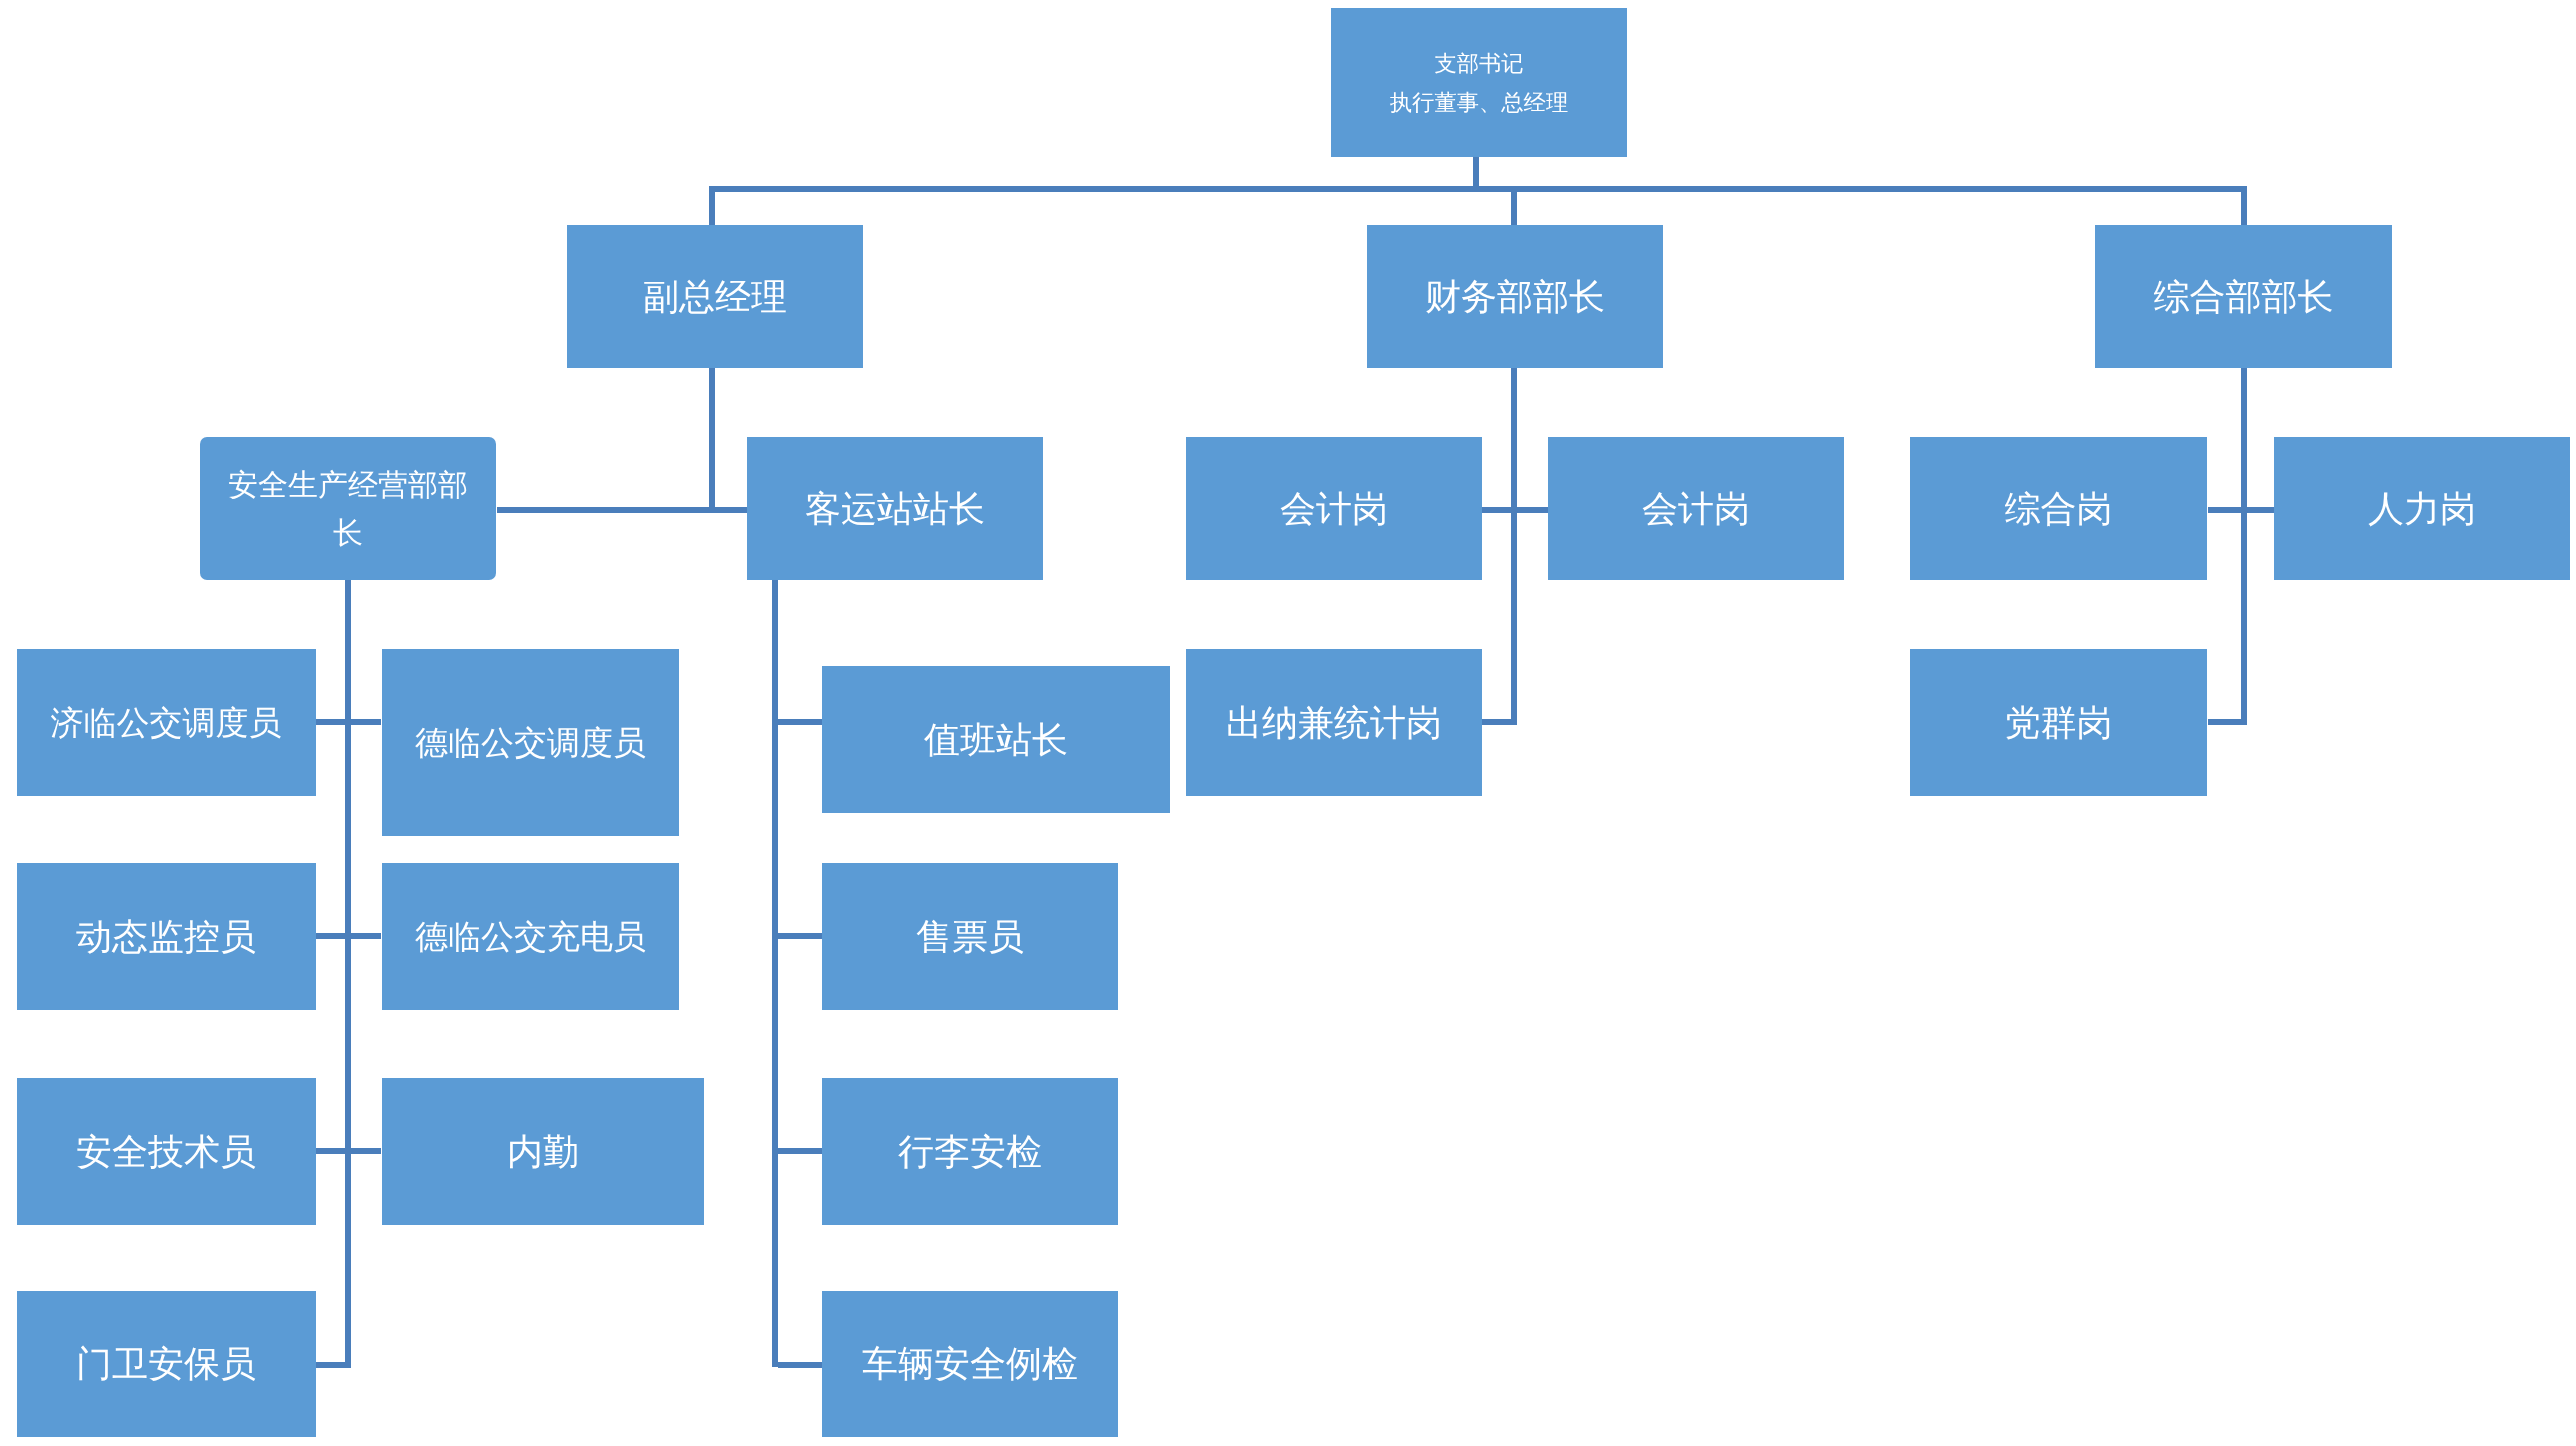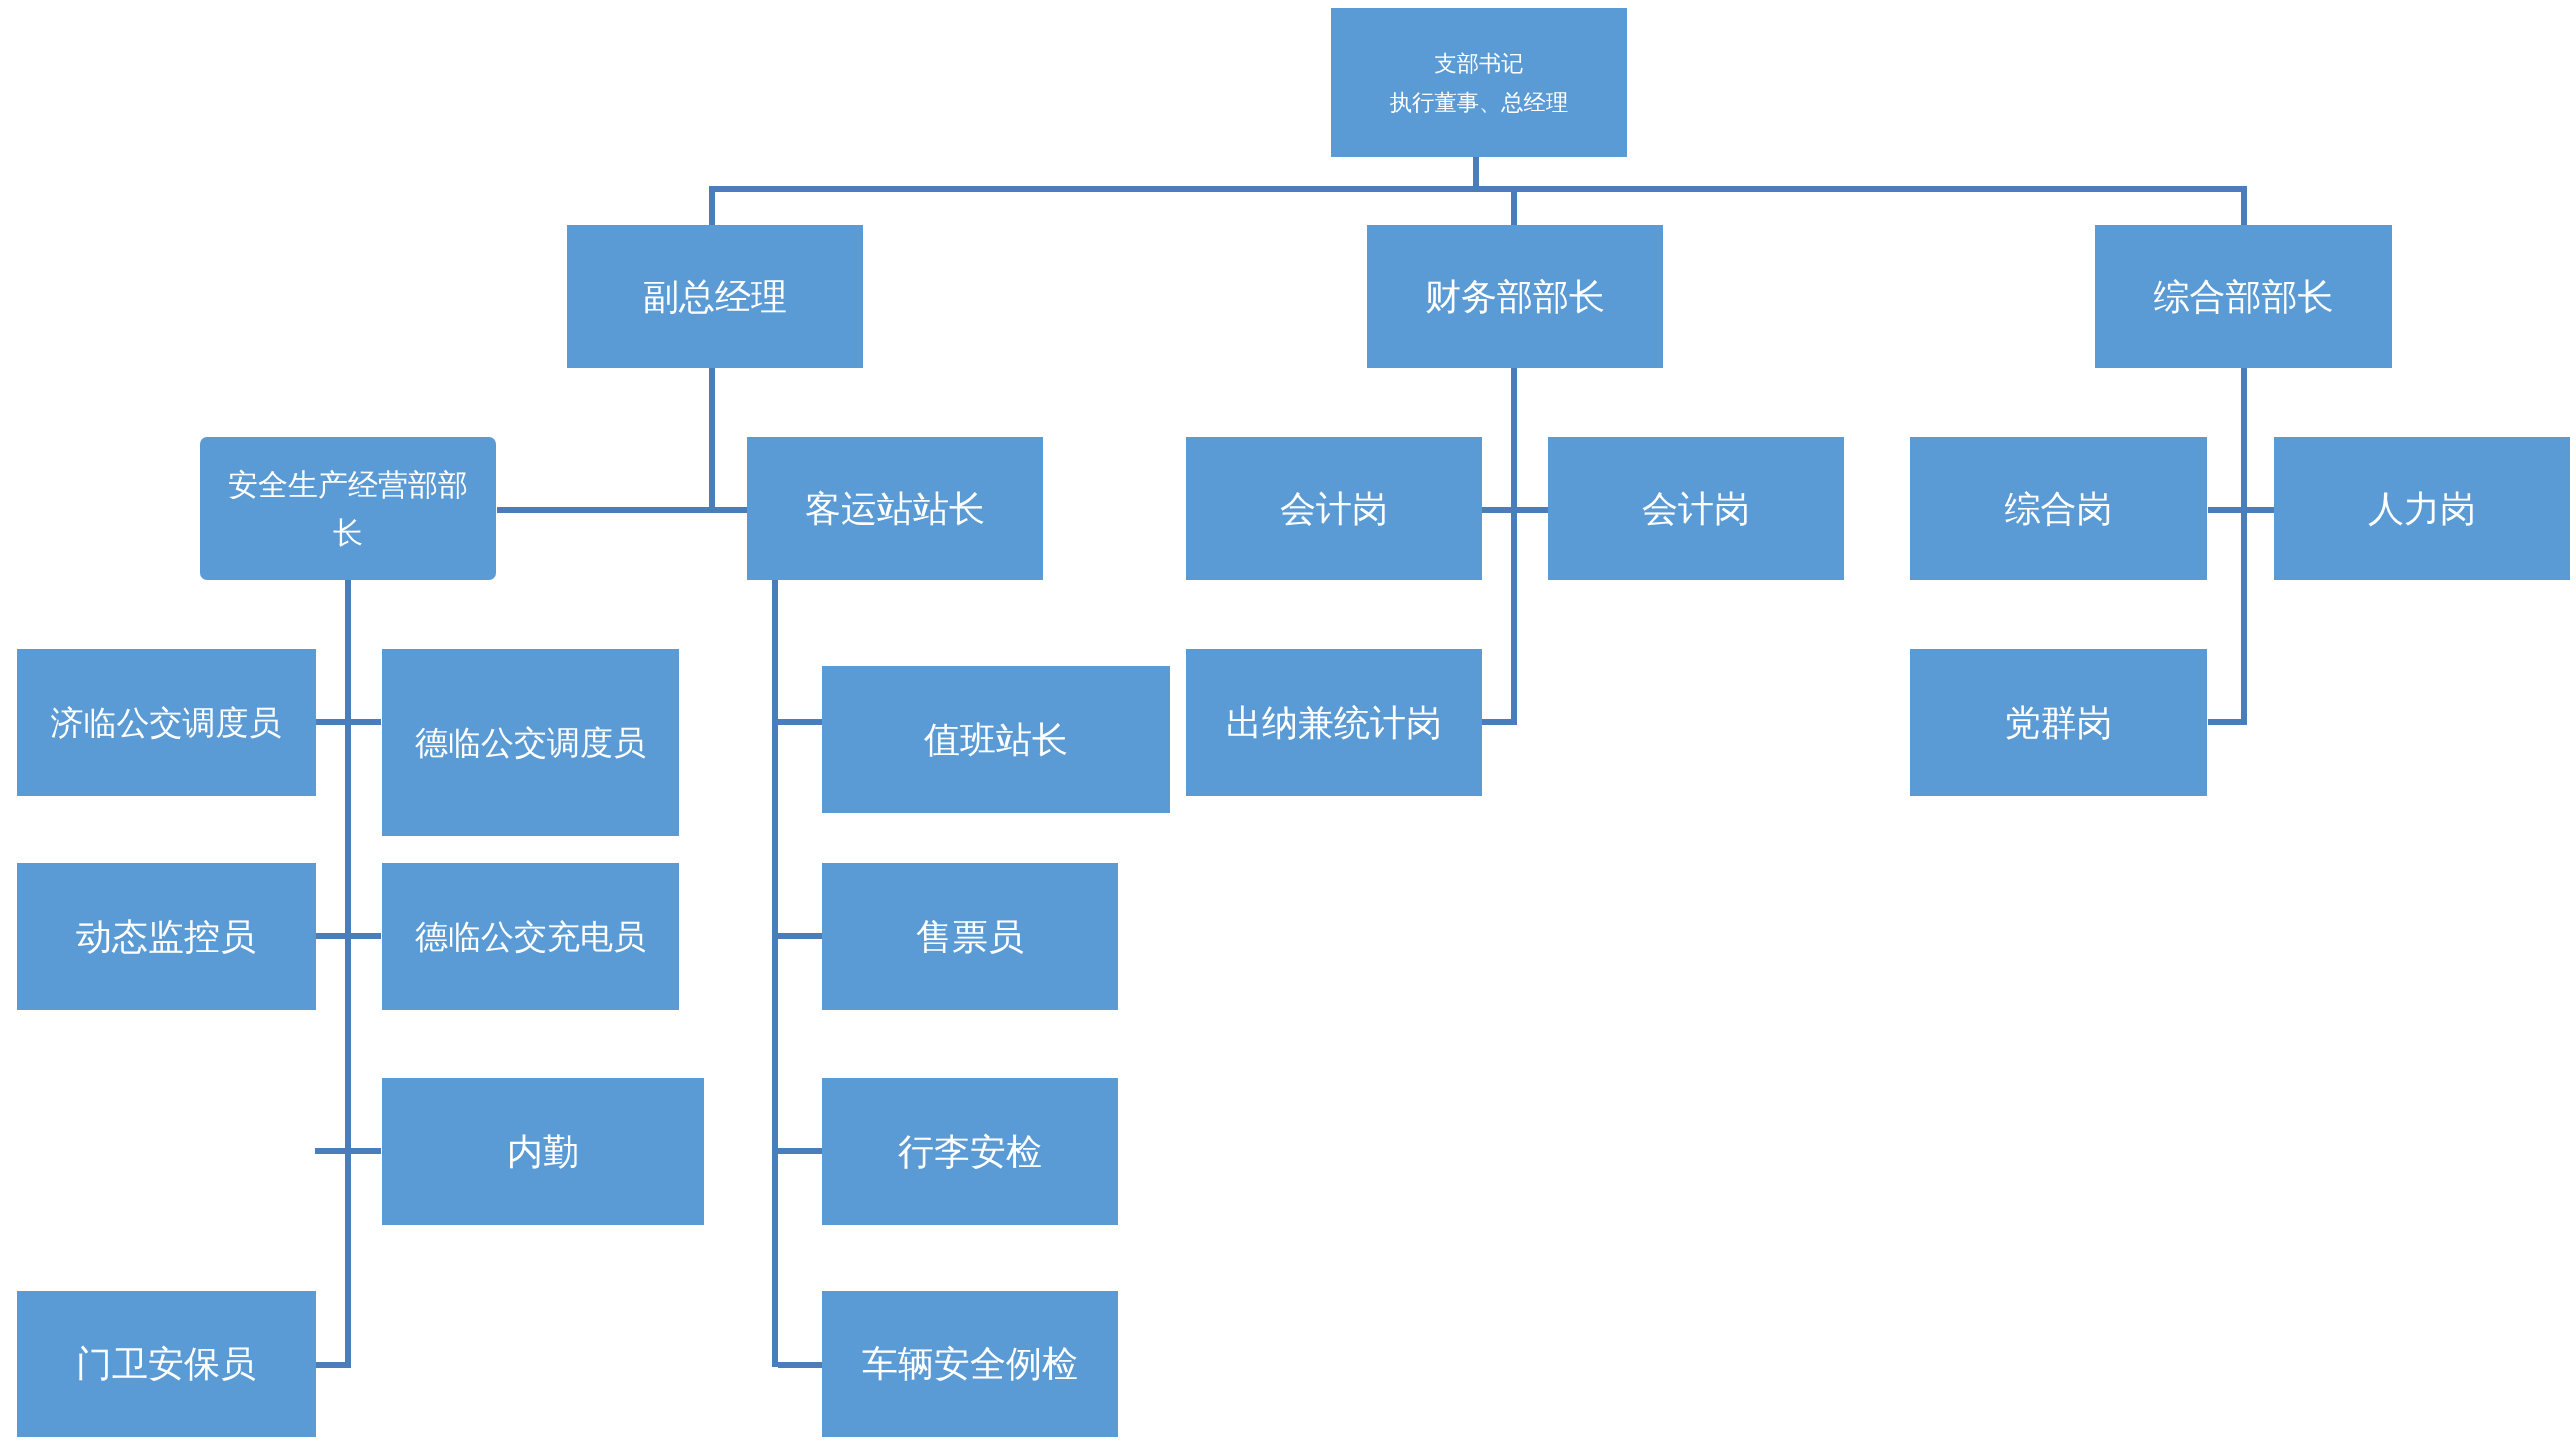--- a/index.html
+++ b/index.html
@@ -115,20 +115,23 @@
   <div class="node" style="left:16.6px;top:863px;width:299px;height:147px">
     <span class="lbl">动态监控员</span>
   </div>
   <div class="node f40" style="left:382px;top:863px;width:297px;height:147px">
     <span class="lbl">德临公交充电员</span>
   </div>
   <div class="node" style="left:822px;top:863px;width:296px;height:147px">
     <span class="lbl">售票员</span>
   </div>
 
+  <div class="node" style="left:16.6px;top:1078px;width:299px;height:147px">
+    <span class="lbl">安全技术员</span>
+  </div>
   <div class="node" style="left:382px;top:1078px;width:322px;height:147px">
     <span class="lbl">内勤</span>
   </div>
   <div class="node" style="left:822px;top:1078px;width:296px;height:147px">
     <span class="lbl">行李安检</span>
   </div>
 
   <div class="node" style="left:16.6px;top:1291px;width:299px;height:146px">
     <span class="lbl">门卫安保员</span>
   </div>

